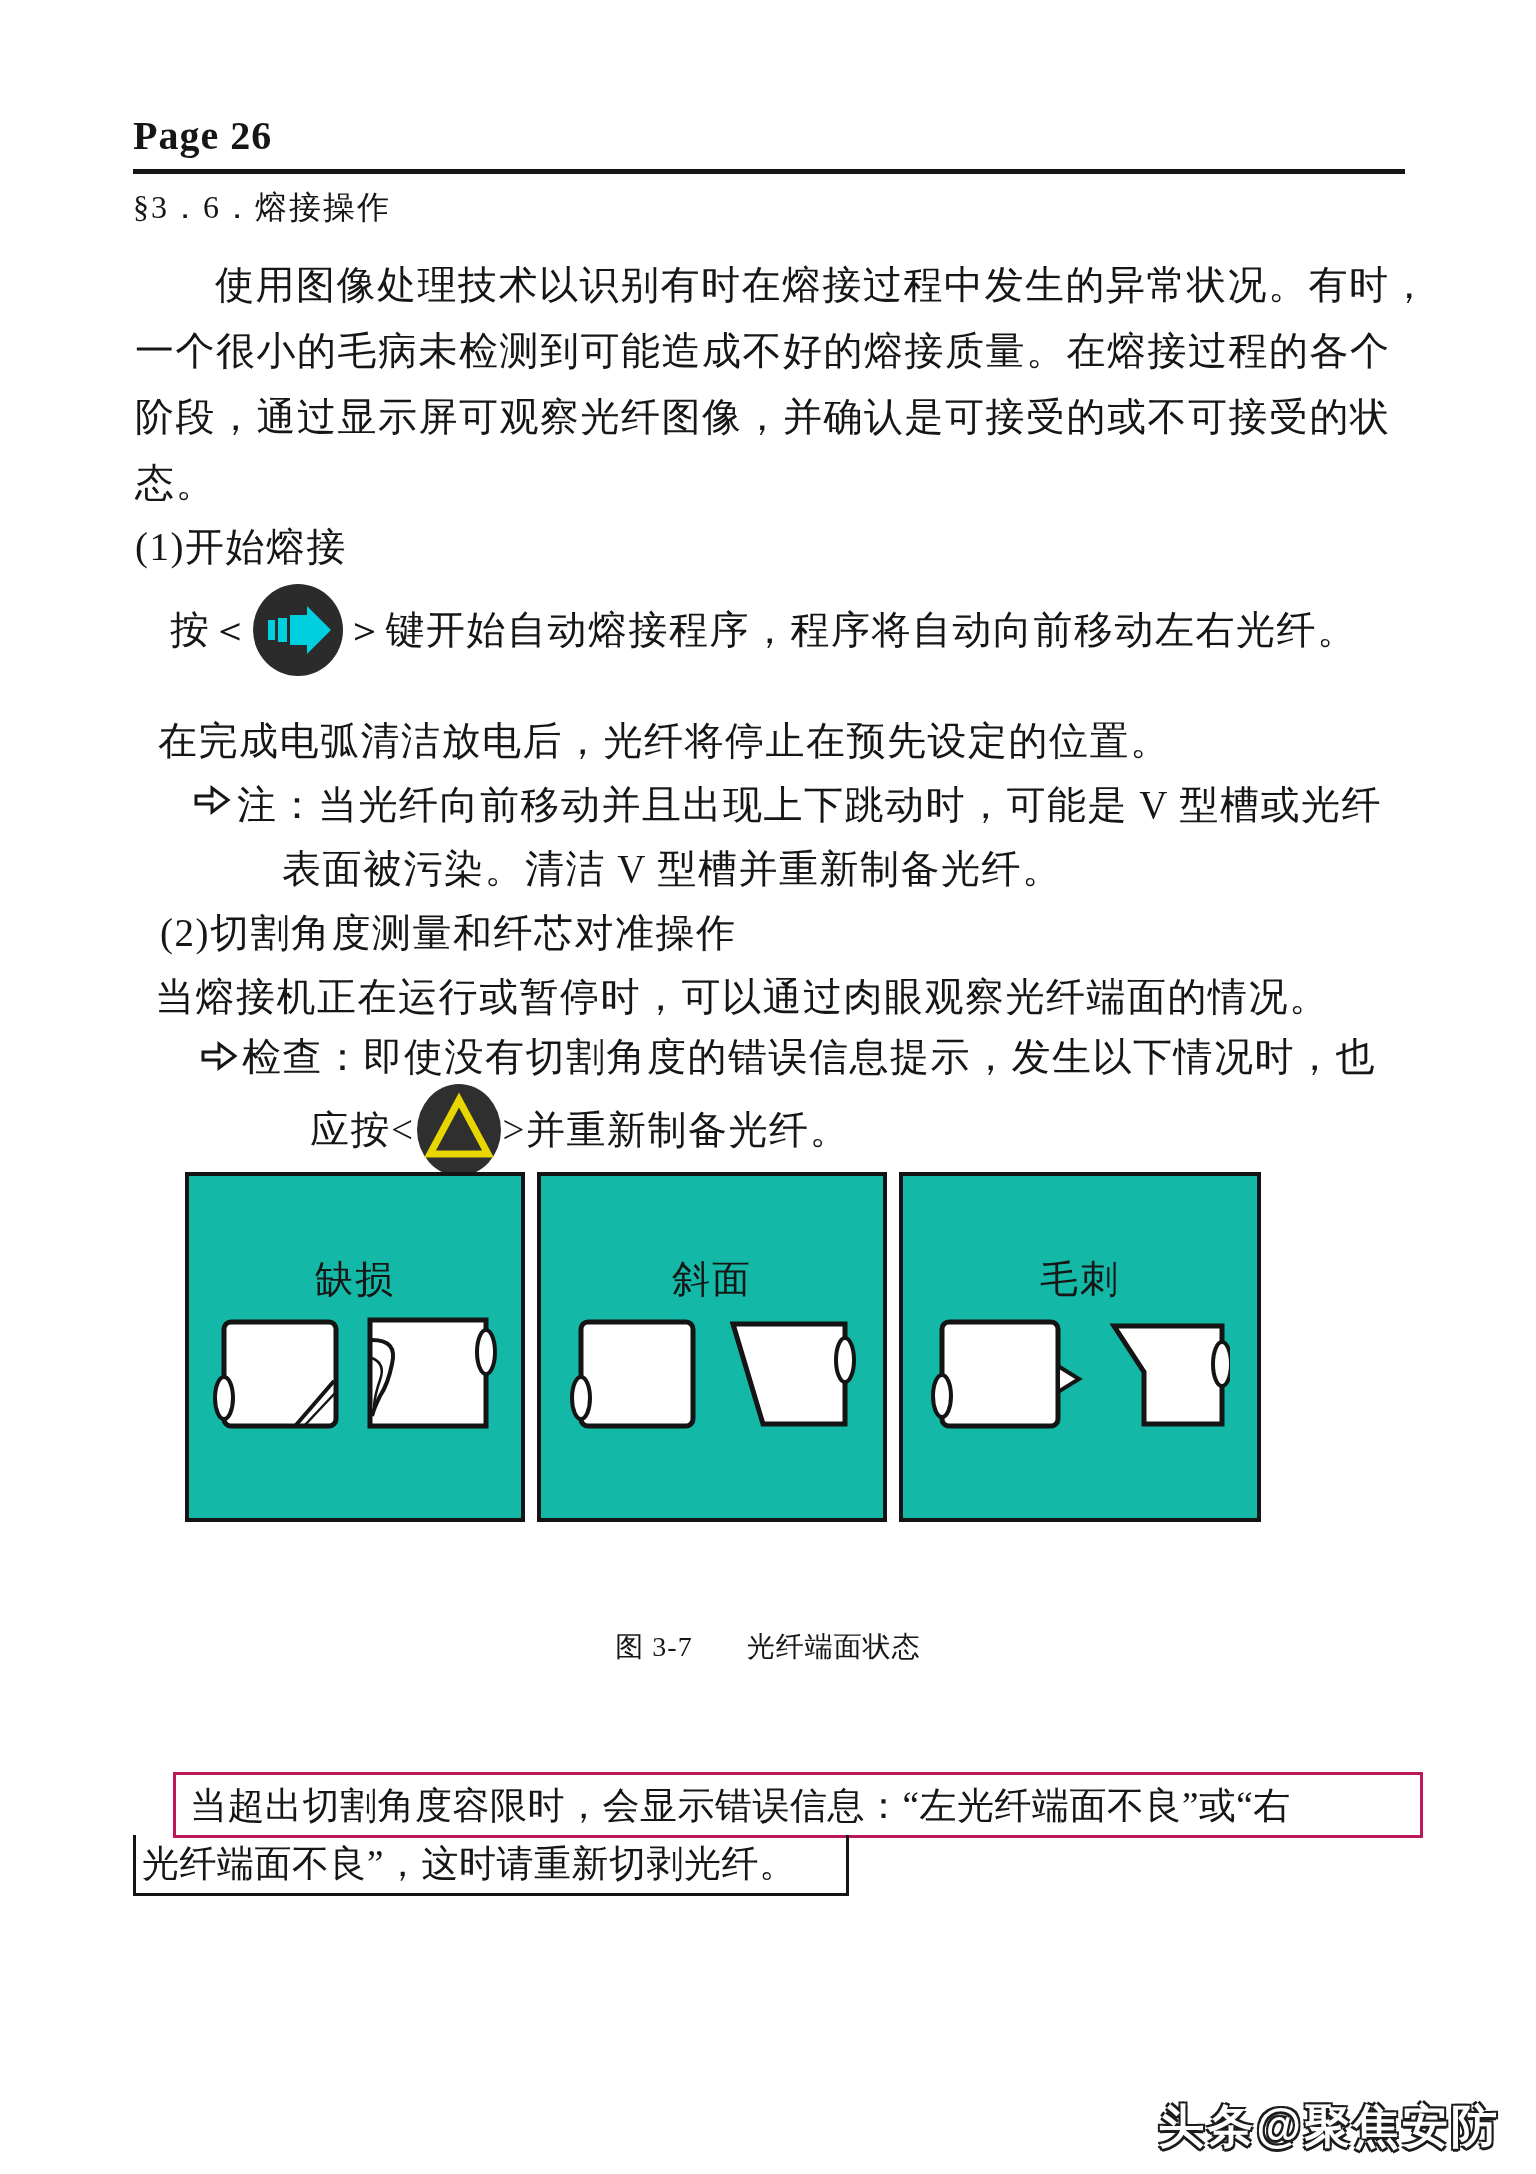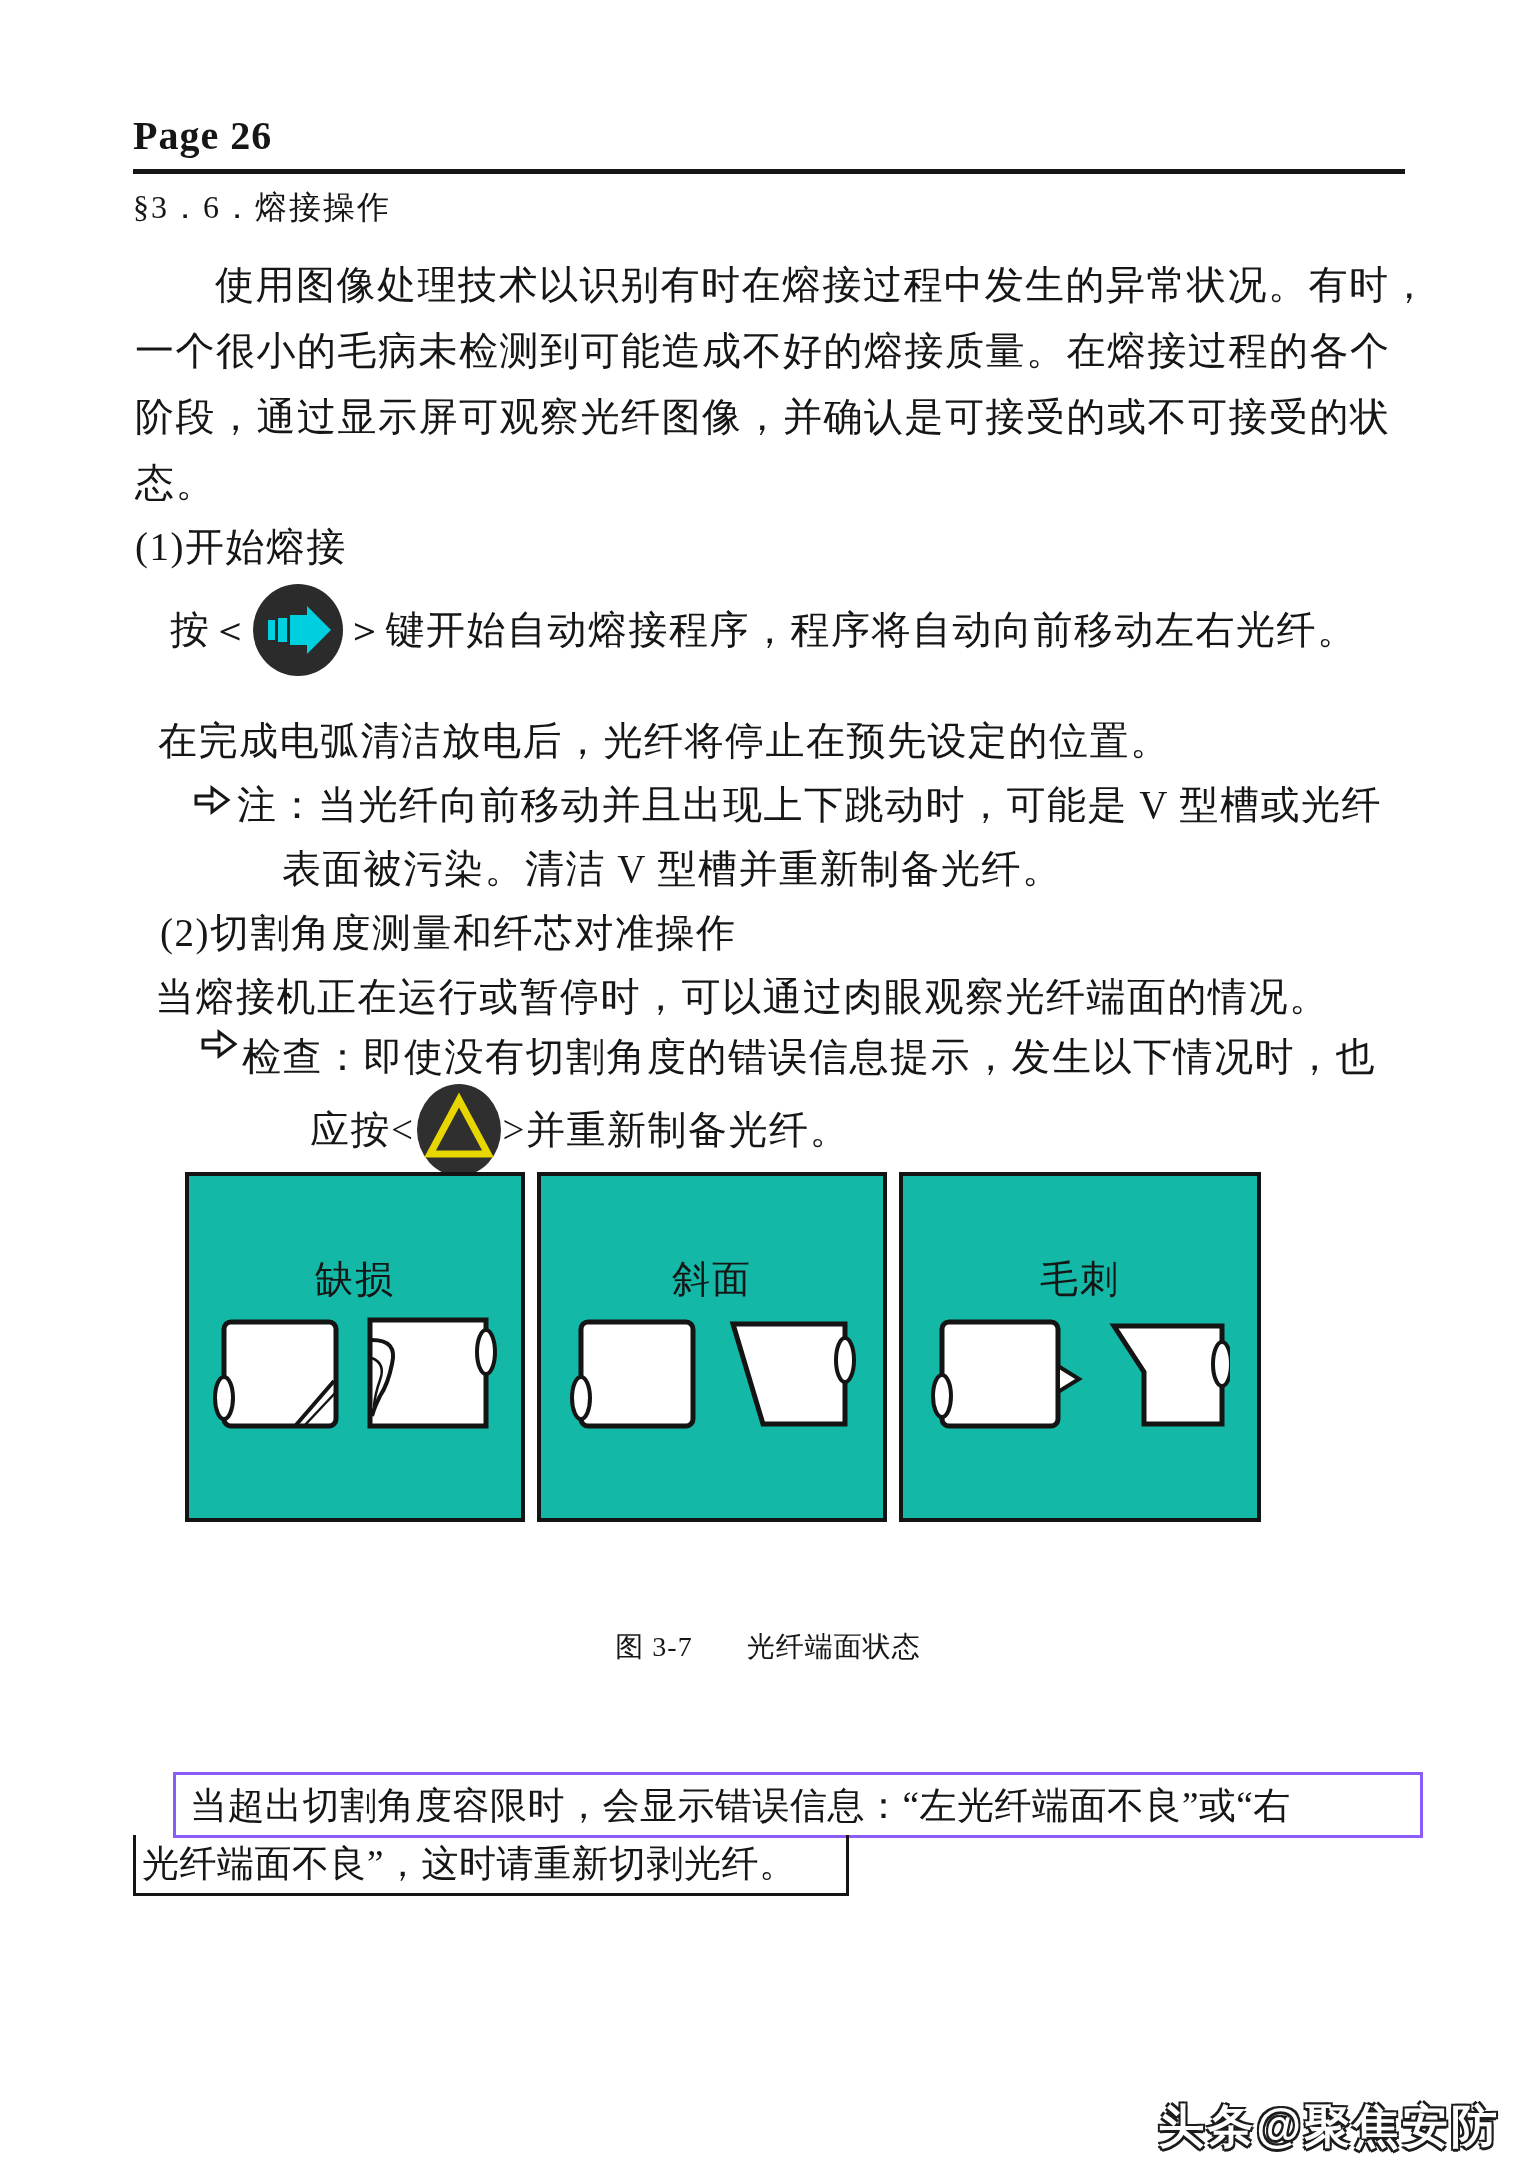--- a/index.html
+++ b/index.html
@@ -19,34 +19,34 @@
   .l-intro4{left:135px;top:456px;}
   .l-step1{left:135px;top:520px;}
   .iconline{display:flex;align-items:center;white-space:nowrap;}
   .splice-line{left:170px;top:582px;height:96px;}
   .l-arc{left:158px;top:714px;}
   .note-line{left:193px;top:778px;display:flex;align-items:flex-start;}
   .note-arrow{margin:6px 6px 0 0;flex:0 0 auto;}
   .l-note2{left:282px;top:842px;}
   .l-step2{left:160px;top:906px;}
   .l-observe{left:155px;top:970px;}
-  .check-line{left:200px;top:1030px;display:flex;align-items:flex-start;}
+  .check-line{left:200px;top:1030px;display:flex;align-items:center;}
   .check-arrow{margin:-2px 4px 0 0;flex:0 0 auto;}
   .check2-line{left:310px;top:1082px;height:96px;}
   .figure-row{left:185px;top:1172px;display:flex;gap:12px;}
   .panel{height:342px;border:4px solid #141414;background:#14b8a6;position:relative;}
   .panel-1{width:332px;}
   .panel-2{width:354px;}
   .panel-3{width:342px;}
   .panel-label{position:absolute;top:78px;left:0;width:100%;text-align:center;
     font-size:38px;letter-spacing:2px;}
   .panel-svg{position:absolute;top:128px;left:50%;transform:translateX(-50%);}
   .caption{left:0;top:1628px;width:1536px;text-align:center;font-size:28px;letter-spacing:1px;}
   .caption .gap{display:inline-block;width:54px;}
-  .warn1{left:173px;top:1772px;width:1230px;height:54px;border:3px solid #8b5cf6;
+  .warn1{left:173px;top:1772px;width:1230px;height:54px;border:3px solid #be185d;
     font-size:37px;letter-spacing:0.5px;white-space:nowrap;padding:6px 0 0 14px;box-sizing:content-box;}
   .warn2{left:133px;top:1835px;width:704px;height:54px;border:3px solid #141414;border-top:none;
     font-size:37px;letter-spacing:0.5px;white-space:nowrap;padding:4px 0 0 6px;}
   .watermark{right:36px;top:2096px;font-family:"Liberation Sans",sans-serif;
     font-size:46px;font-weight:bold;letter-spacing:3px;color:#ffffff;
     text-shadow:-2px -2px 0 #1c1c1c, 2px -2px 0 #1c1c1c, -2px 2px 0 #1c1c1c, 2px 2px 0 #1c1c1c, 0 3px 0 #1c1c1c;}
   svg{display:block;}
 </style>
 </head>
 <body>

